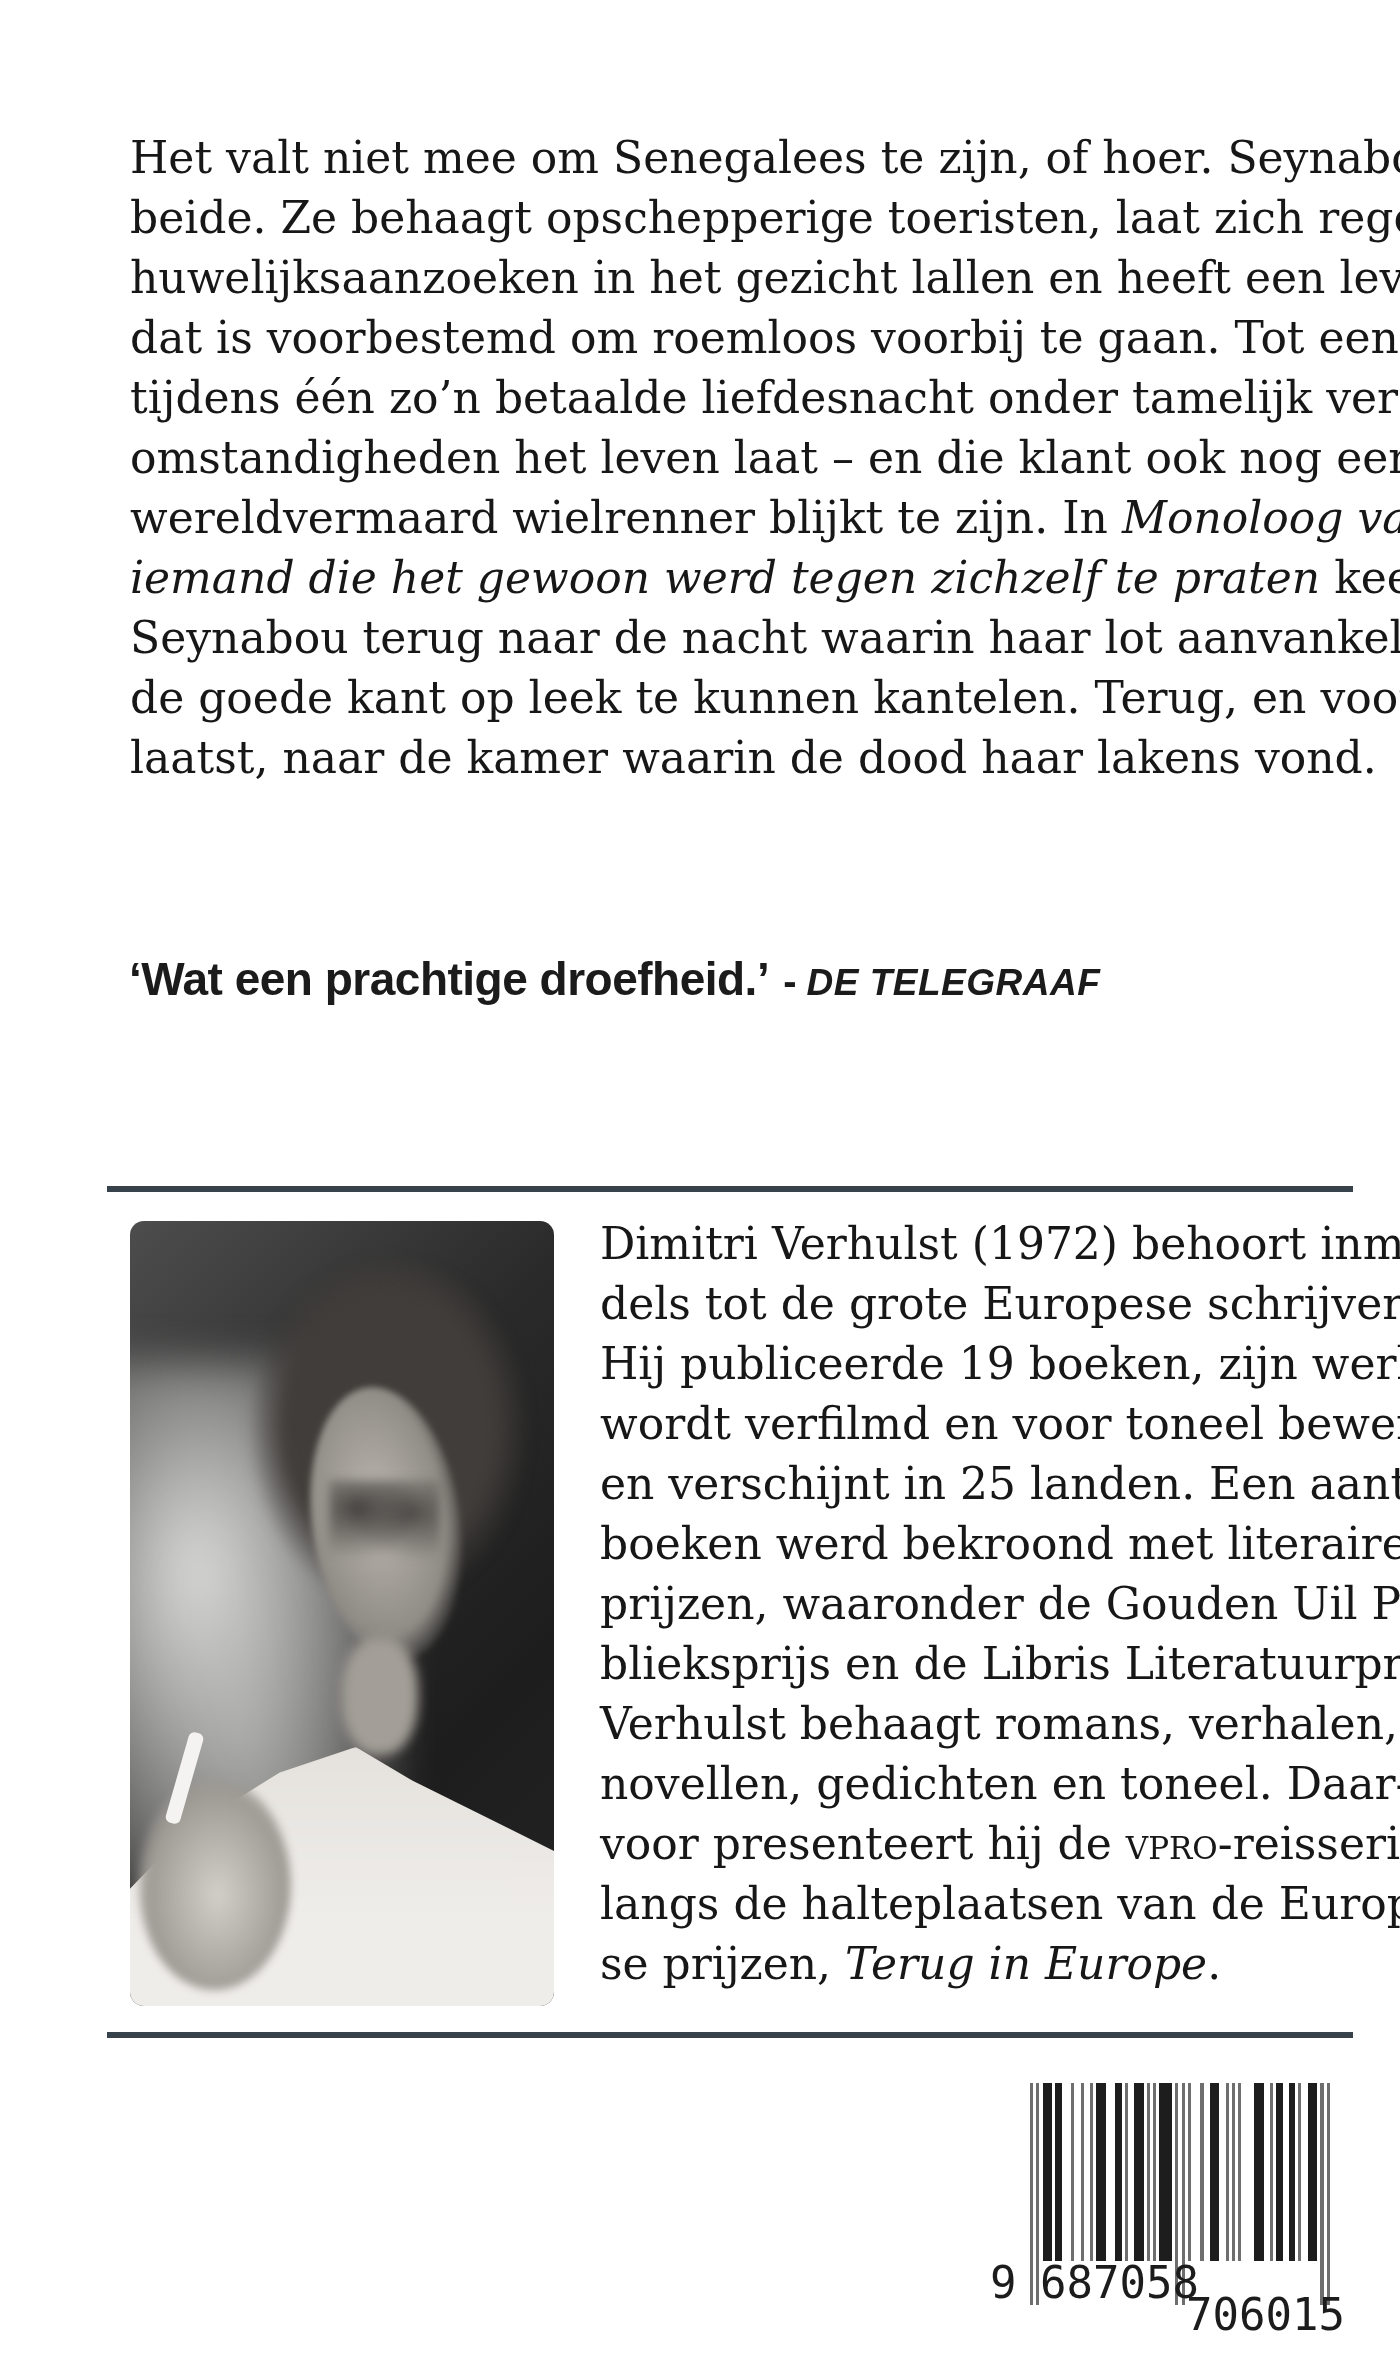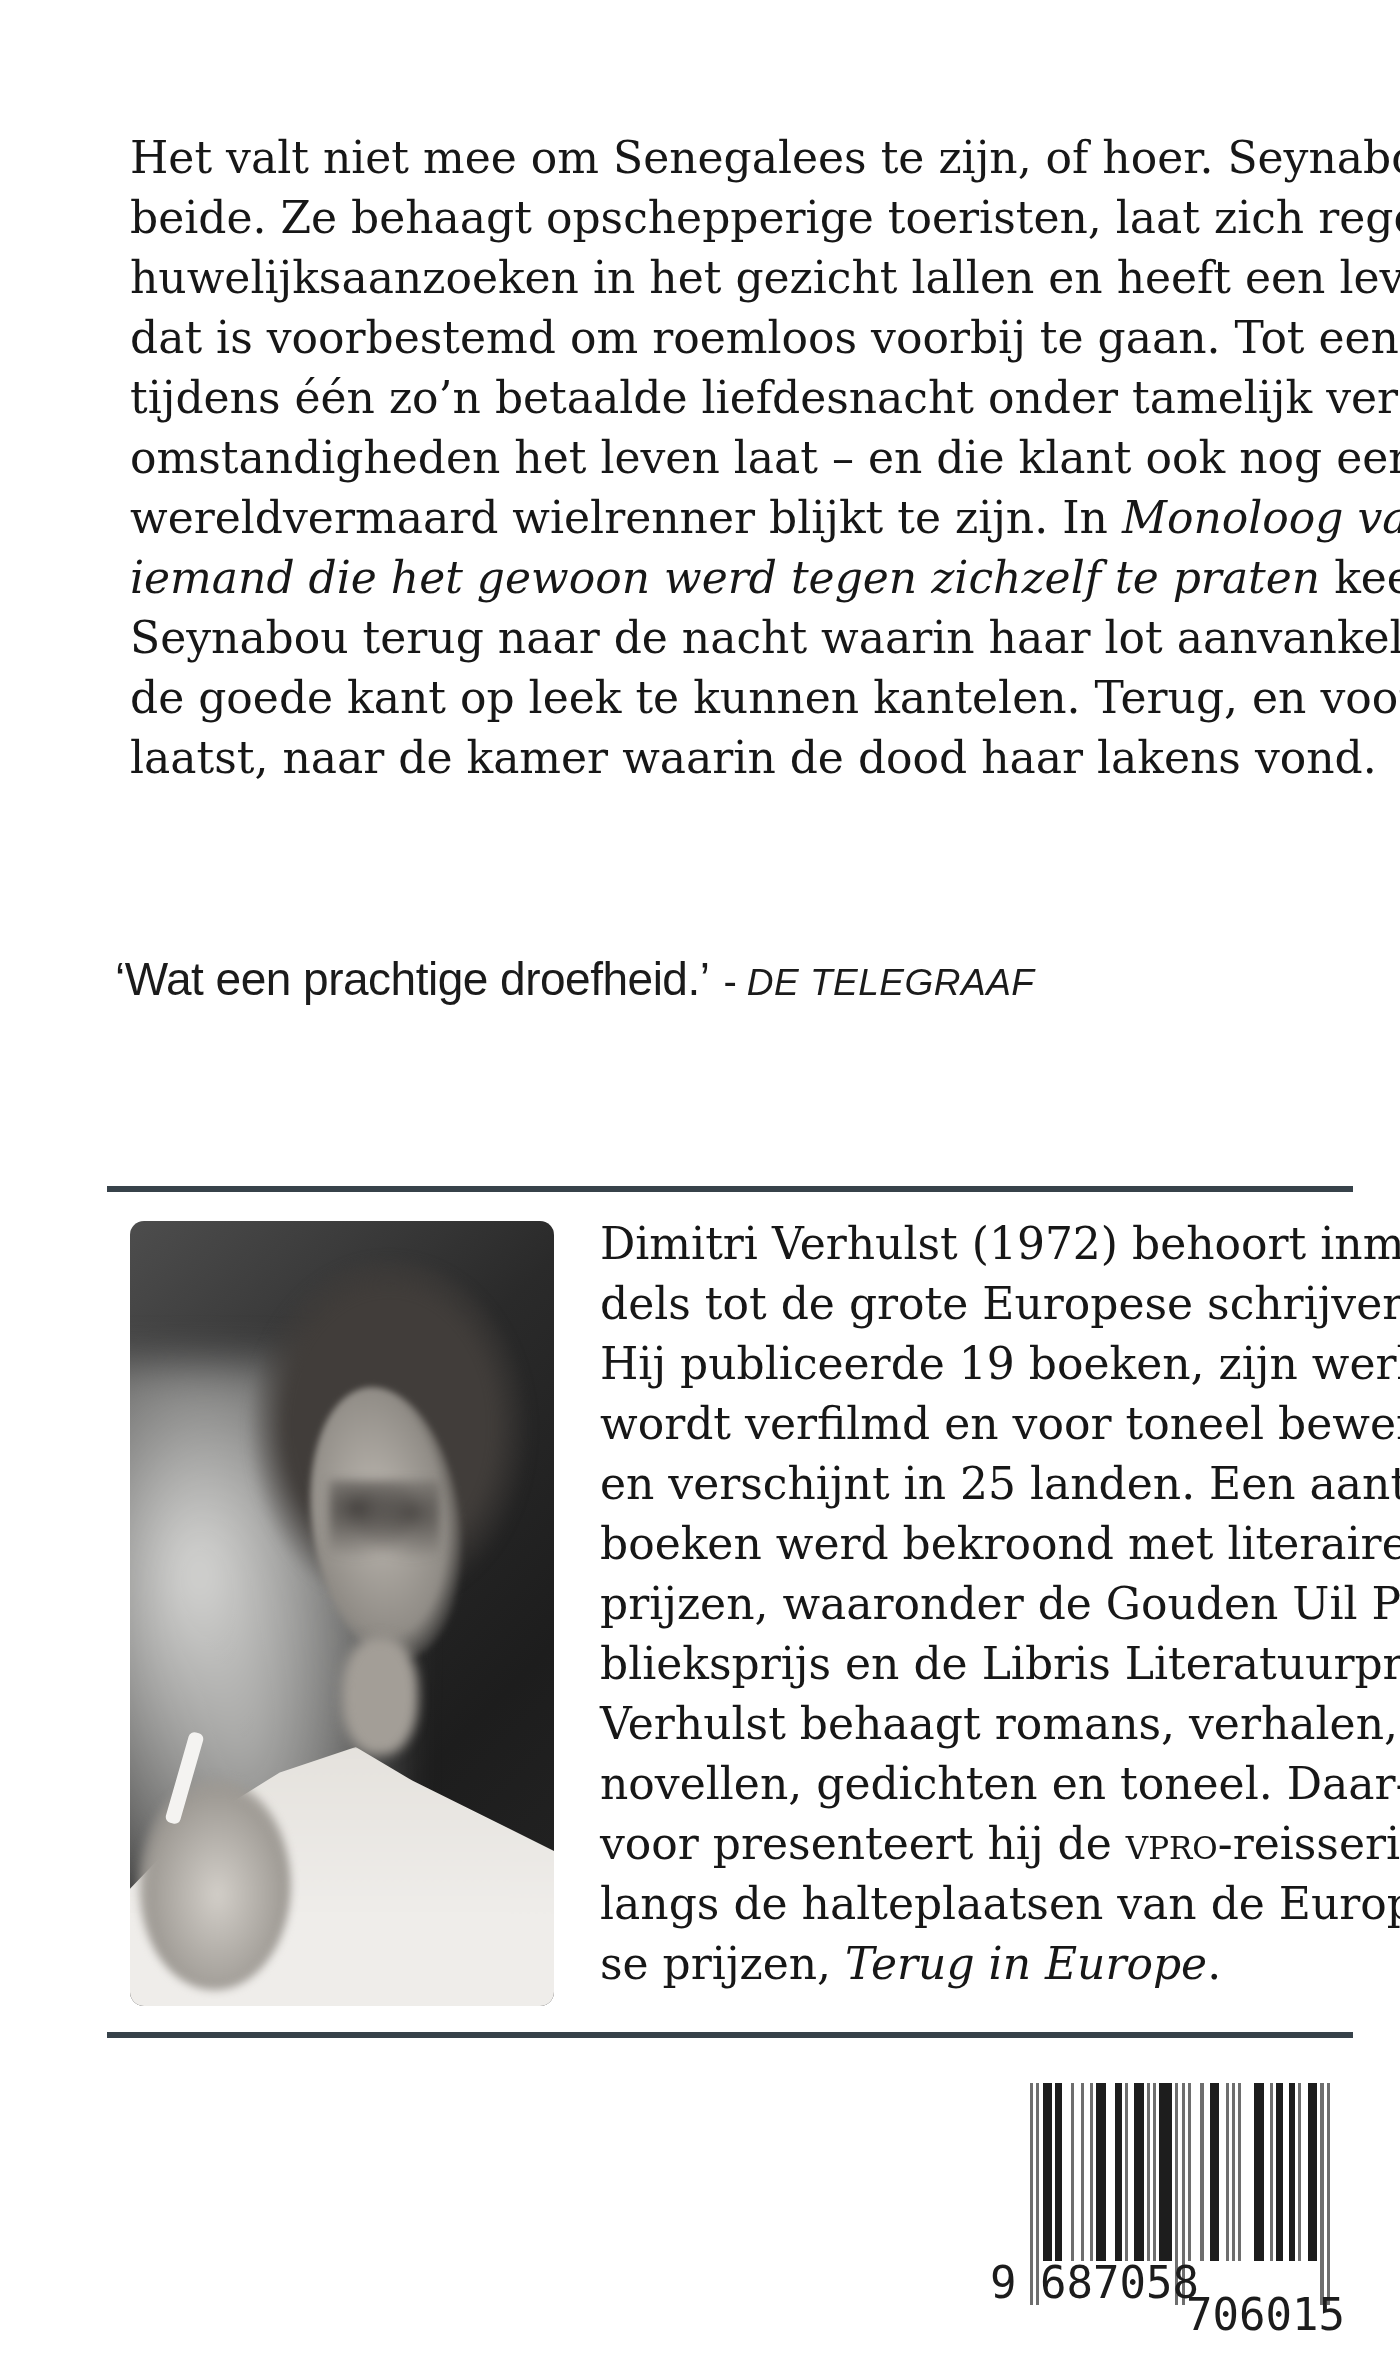--- a/index.html
+++ b/index.html
@@ -9,22 +9,22 @@
     font-family:"DejaVu Serif", serif;color:#171717;
   }
   
   .synopsis{position:absolute;left:130px;top:128px;font-size:44px;line-height:60px;}
   .bio{position:absolute;left:600px;top:1214px;font-size:44px;line-height:60px;}
   .line{white-space:nowrap;}
   .i{font-style:italic;}
   .sc{font-variant:small-caps;}
   
   .quote{
-    position:absolute;left:115px;top:952px;white-space:nowrap;
-    font-family:"Liberation Sans", sans-serif;font-weight:normal;color:#1b1b1b;
+    position:absolute;left:129px;top:952px;white-space:nowrap;
+    font-family:"Liberation Sans", sans-serif;font-weight:bold;color:#1b1b1b;
   }
   .q-text{font-size:46px;letter-spacing:-0.5px;}
   .q-sep{font-size:40px;margin:0 10px 0 14px;}
   .q-src{font-size:37px;font-style:italic;letter-spacing:0.5px;}
   
   .rule{position:absolute;left:107px;width:1246px;height:6px;background:var(--rule,#37424a);}
   .rule-1{top:1186px;}
   .rule-2{top:2032px;}
   
   .photo{

